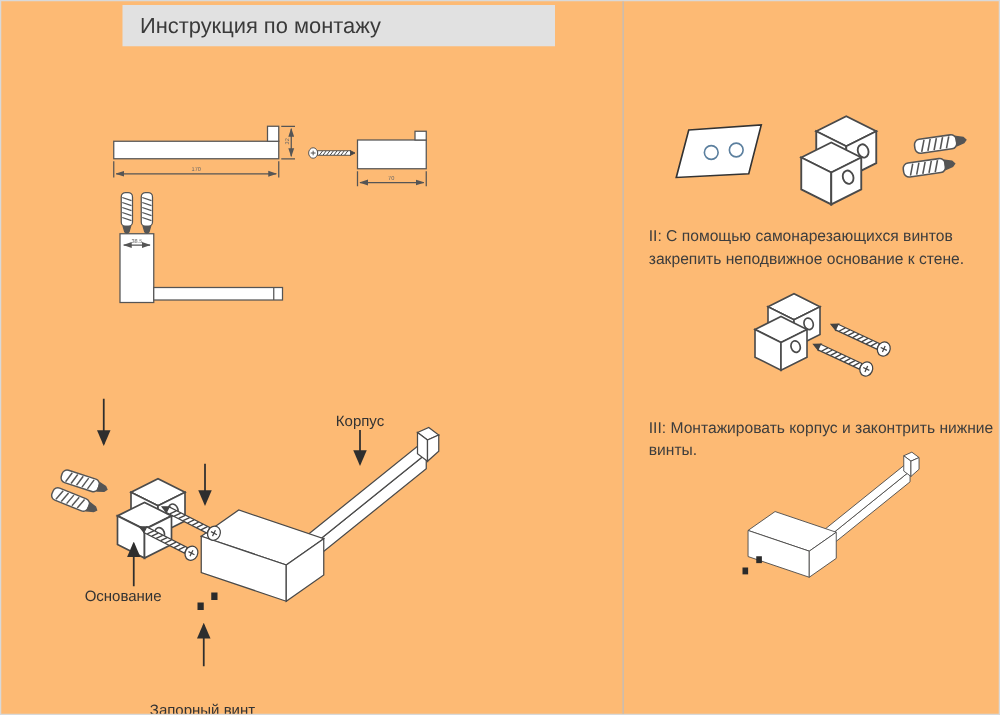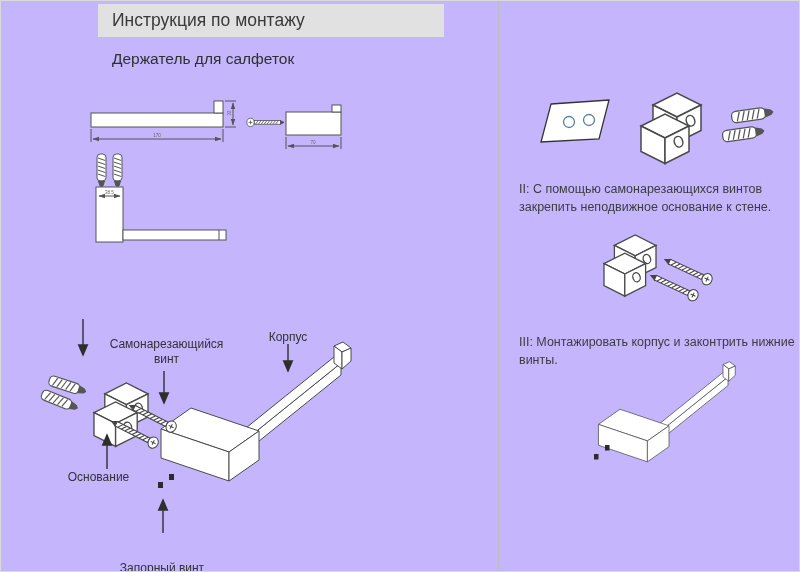--- a/index.html
+++ b/index.html
@@ -1,16 +1,16 @@
 <!DOCTYPE html>
 <html><head>
 <meta charset="utf-8">
 <style>
   html,body{margin:0;padding:0;background:#fff;}
-  .page{position:relative;width:800px;height:572px;background:#c4b5fd;overflow:hidden;
+  .page{position:relative;width:800px;height:572px;background:#fdba74;overflow:hidden;
         font-family:"Liberation Sans",sans-serif;border:1px solid #d9d9d9;box-sizing:border-box;}
   .abs{position:absolute;}
   .title-bar{left:97px;top:3px;width:346px;height:33px;background:#e1e1e1;}
   .title-text{font-size:17.5px;line-height:33px;padding-left:14px;color:#3a3a3a;}
   .subtitle{left:111px;top:49px;font-size:15.5px;color:#303030;}
   .divider{left:497px;top:0;width:1px;height:572px;background:#bdbdbd;}
   .diag-label{font-size:12px;color:#333;line-height:1.25;}
   .center{text-align:center;}
   .step{left:518px;width:278px;font-size:12.5px;color:#3d3d3d;line-height:1.4;}
   svg{display:block;overflow:visible;}
@@ -78,21 +78,20 @@
         <polygon points="2,88 32,67 100,90 70,111"></polygon>
         <polygon points="2,88 70,111 70,140 2,117"></polygon>
         <polygon points="70,111 100,90 100,119 70,140"></polygon>
       </g>
     </defs>
   </svg>
 
   <div class="abs title-bar">
     <div class="title-text">Инструкция по монтажу</div>
   </div>
-  <div class="abs subtitle">Держатель для салфеток</div>
   <div class="abs divider"></div>
 
   <svg class="abs" style="left:85px;top:95px;" width="380" height="175">
 
     <g>
       <rect class="shape" x="5" y="17" width="132" height="14"></rect>
       <rect class="shape" x="128" y="5" width="9" height="12"></rect>
       <line class="ln" x1="5" y1="33" x2="5" y2="46" stroke-width="0.7"></line>
       <line class="ln" x1="137" y1="33" x2="137" y2="46" stroke-width="0.7"></line>
       <line class="ln" x1="7" y1="43" x2="135" y2="43" stroke-width="0.7" marker-start="url(#dimArr)" marker-end="url(#dimArr)"></line>
@@ -141,21 +140,20 @@
     </g>
     <g stroke="#2e2e2e" stroke-width="1.4">
       <line x1="57" y1="8" x2="57" y2="44" marker-end="url(#lblArr)"></line>
       <line x1="138" y1="60" x2="138" y2="92" marker-end="url(#lblArr)"></line>
       <line x1="262" y1="33" x2="262" y2="60" marker-end="url(#lblArr)"></line>
       <line x1="81" y1="158" x2="81" y2="124" marker-end="url(#lblArr)"></line>
       <line x1="137" y1="222" x2="137" y2="189" marker-end="url(#lblArr)"></line>
     </g>
   </svg>
 
-  <div class="abs diag-label center" style="left:103px;top:336px;width:125px;">Самонарезающийся винт</div>
   <div class="abs diag-label center" style="left:252px;top:329px;width:70px;">Корпус</div>
   <div class="abs diag-label center" style="left:55px;top:469px;width:85px;">Основание</div>
   <div class="abs diag-label center" style="left:116px;top:536px;width:90px;margin-top:24px;">Запорный винт</div>
 
   <svg class="abs" style="left:525px;top:88px;" width="260" height="85">
     <g>
       <polygon points="25,15 83,11 73,50 15,53" fill="#fff" stroke="#333" stroke-width="1.3"></polygon>
       <circle cx="43" cy="33" r="5.5" fill="#fff" stroke="#5b7f9e" stroke-width="1.3"></circle>
       <circle cx="63" cy="31" r="5.5" fill="#fff" stroke="#5b7f9e" stroke-width="1.3"></circle>
     </g>

